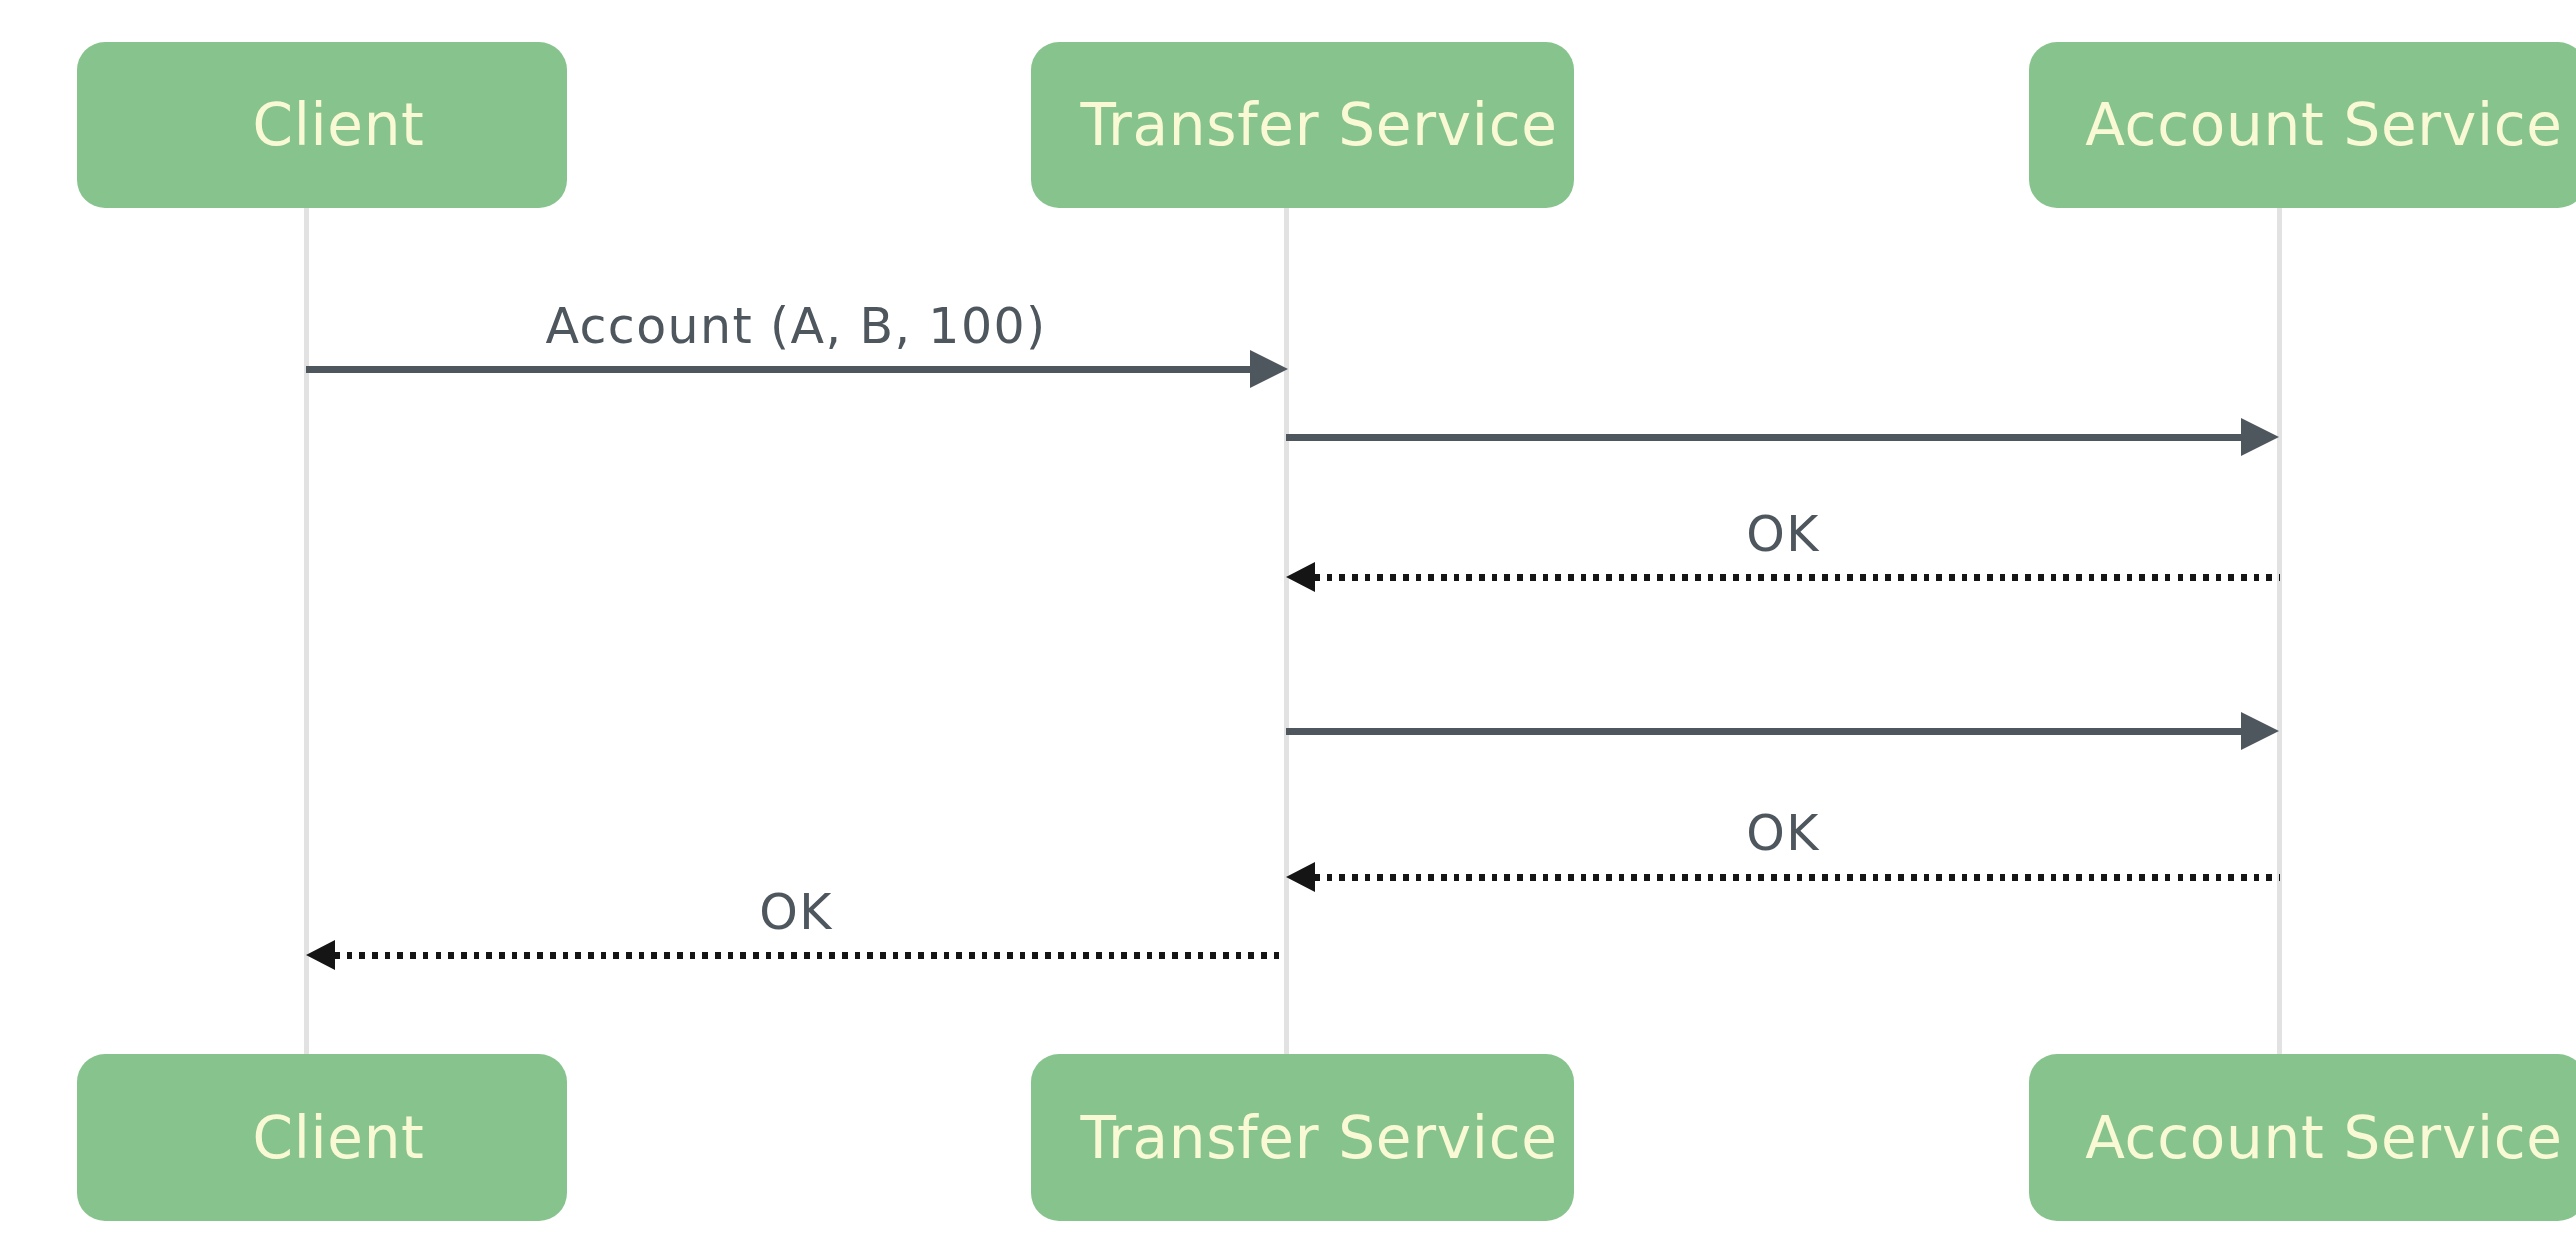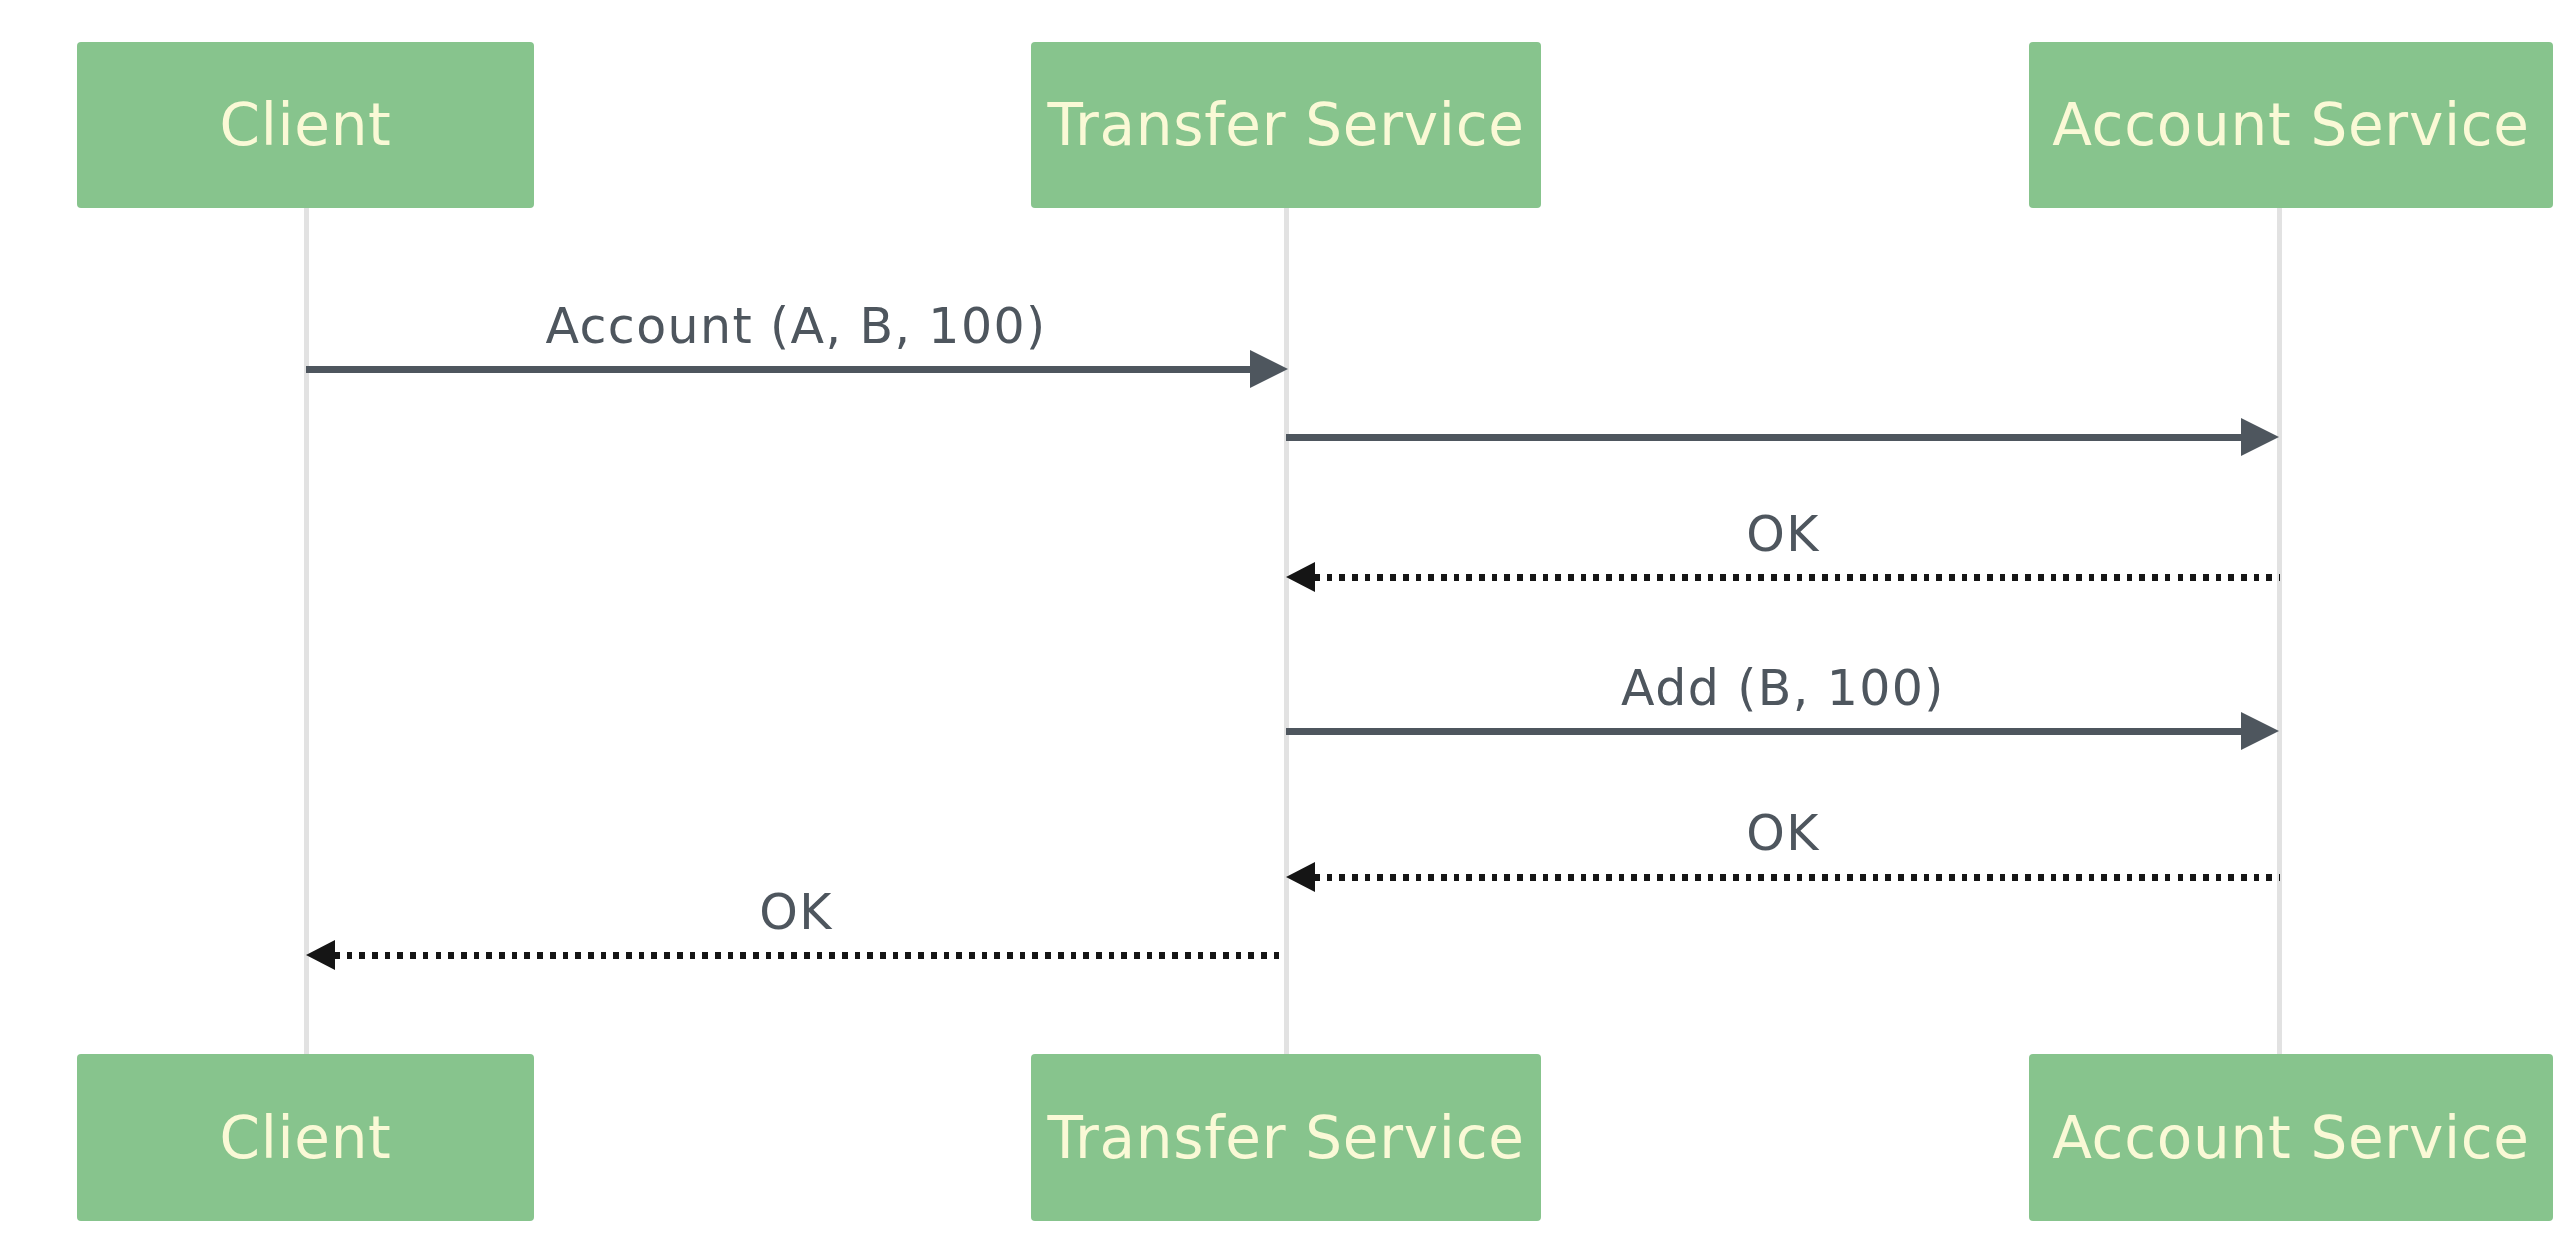--- a/index.html
+++ b/index.html
@@ -25,26 +25,27 @@
     background: var(--lifeline, #e2e2e2);
   }
   .lifeline.client   { left: 304px;  }
   .lifeline.transfer { left: 1284px; }
   .lifeline.account  { left: 2277px; }
 
   
   .actor {
     position: absolute;
     height: 166px;
-    border-radius: 4px;
+    border-radius: 28px;
     background: var(--actor-fill, #87c48d);
     display: flex;
     align-items: center;
     justify-content: center;
     z-index: 2;
+    padding-left: 33px;
   }
   .actor .actor-label {
     color: var(--actor-text, #faf9d6);
     font-size: 58px;
     letter-spacing: 0.7px;
     white-space: nowrap;
   }
   .actor.client   { left: 77px;  width: 457px; }
   .actor.transfer { left: 1031px; width: 510px; }
   .actor.account  { left: 2029px; width: 524px; }
@@ -156,21 +157,20 @@
   <div class="msg-line solid m1-line"></div>
   <div class="head right m1-head"></div>
 
   <div class="msg-line solid m2-line"></div>
   <div class="head right m2-head"></div>
 
   <div class="msg-label m3-label">OK</div>
   <div class="msg-line dotted m3-line"></div>
   <div class="head left m3-head"></div>
 
-  <div class="msg-label m4-label">Add (B, 100)</div>
   <div class="msg-line solid m4-line"></div>
   <div class="head right m4-head"></div>
 
   <div class="msg-label m5-label">OK</div>
   <div class="msg-line dotted m5-line"></div>
   <div class="head left m5-head"></div>
 
   <div class="msg-label m6-label">OK</div>
   <div class="msg-line dotted m6-line"></div>
   <div class="head left m6-head"></div>

